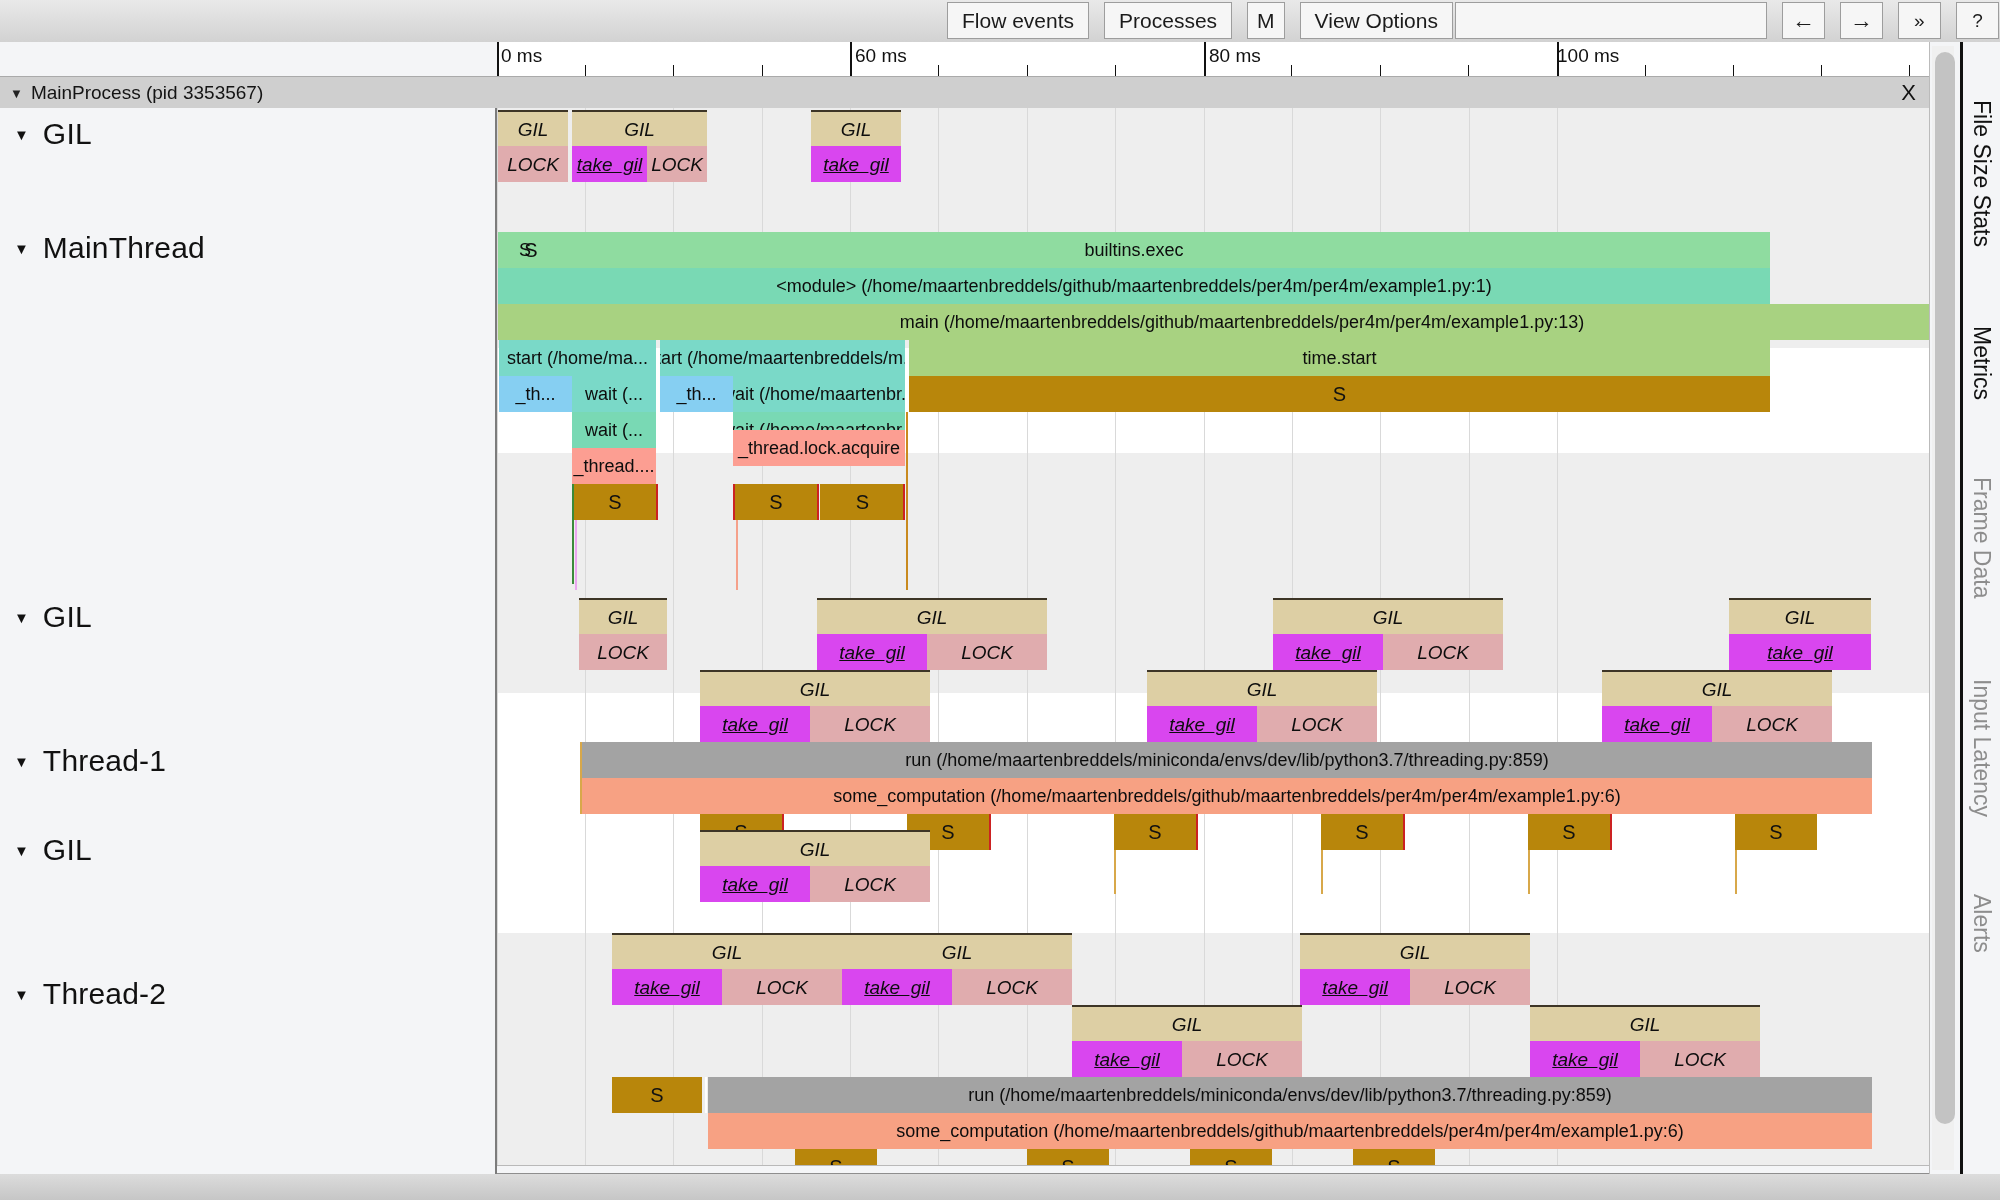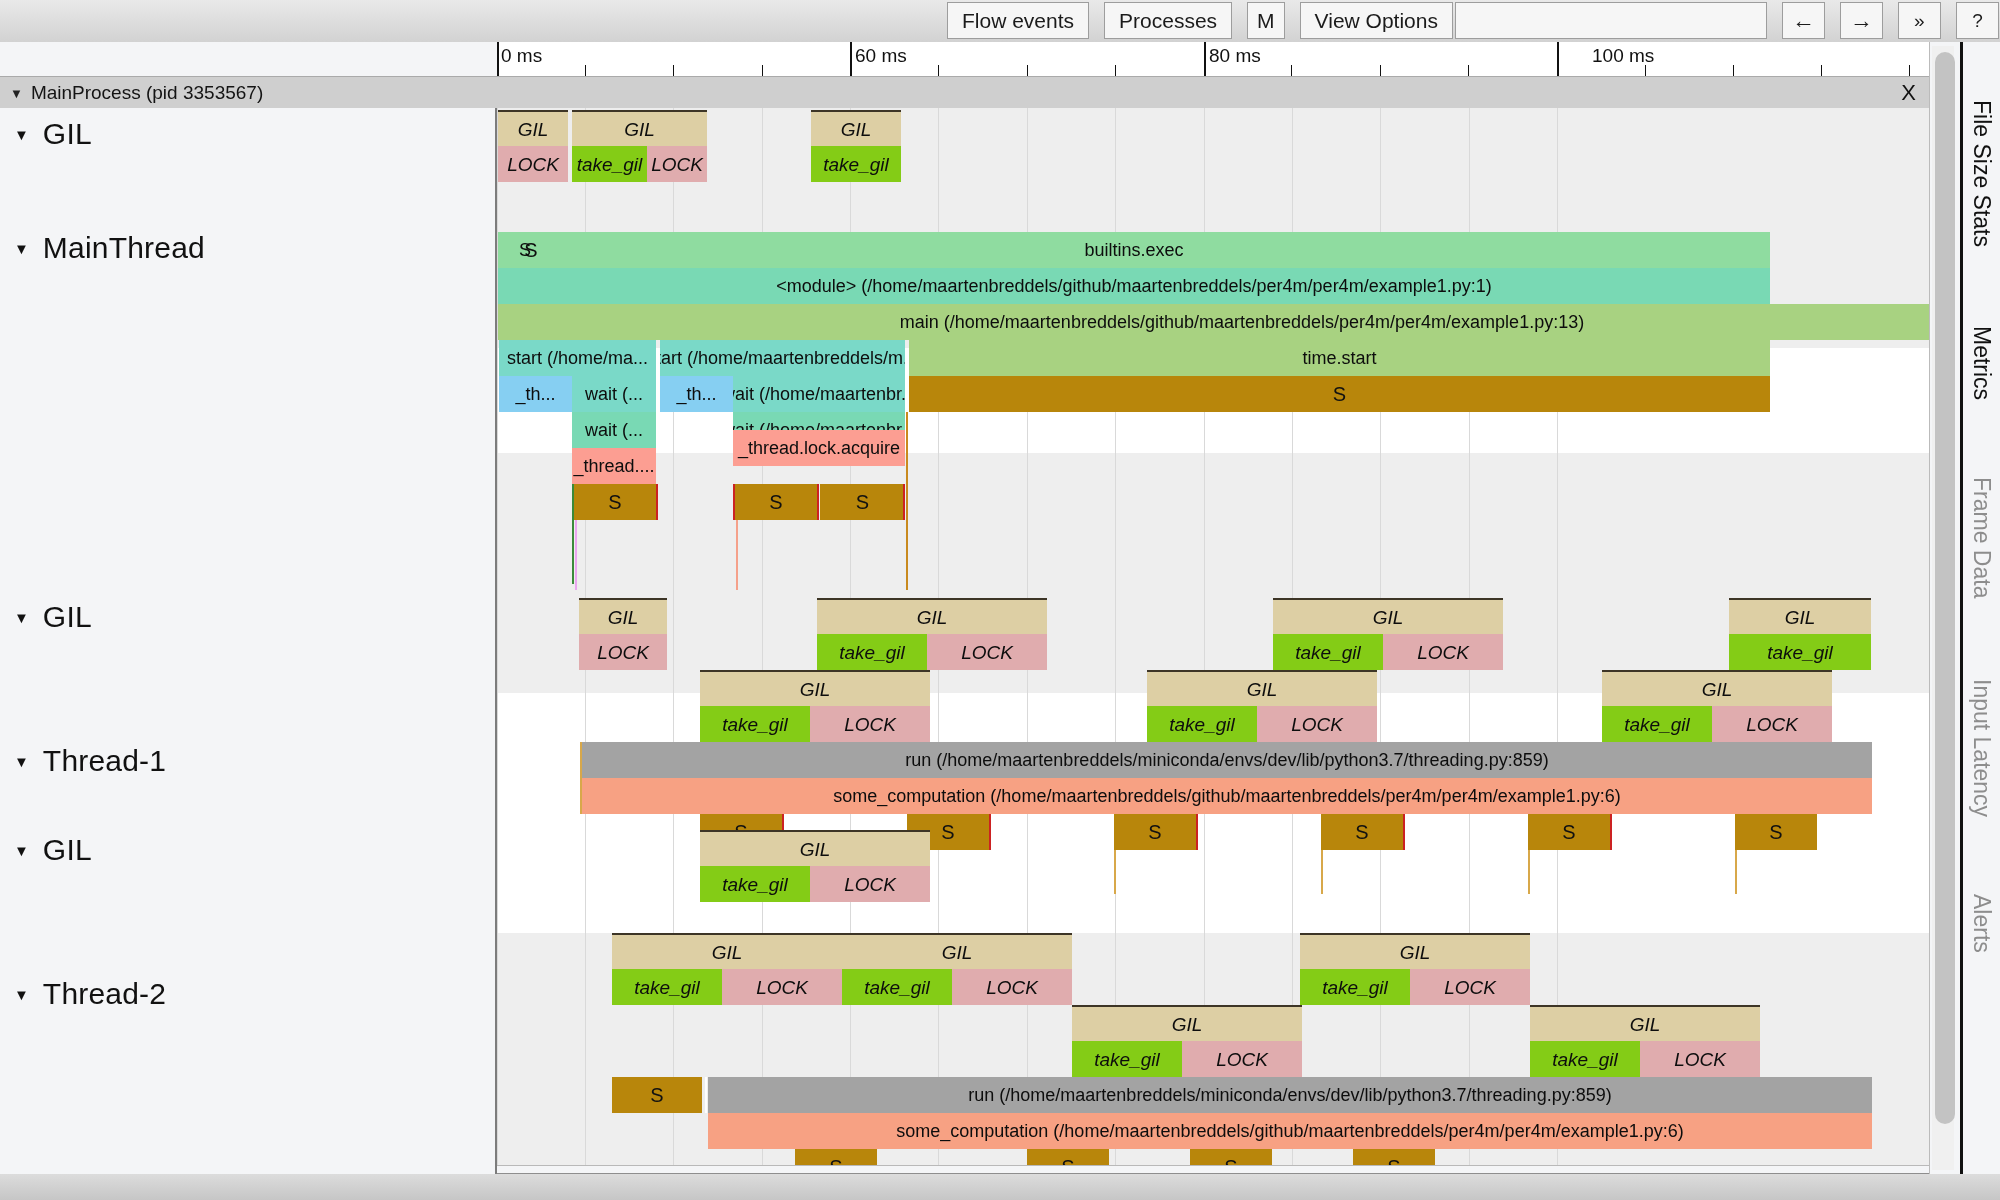--- a/index.html
+++ b/index.html
@@ -83,21 +83,21 @@
   
   .slice{
     position:absolute;box-sizing:border-box;
     font-size:18px;color:#0d0d0d;
     display:flex;align-items:center;justify-content:center;
     overflow:hidden;white-space:nowrap;
     line-height:1;
   }
   .slice.ital{font-style:italic;font-size:19px;}
   .gil{background:#ddcfa4;border-top:2px solid #3d3526;}
-  .gil-child{background:#84cc16;}
+  .gil-child{background:#d946ef;text-decoration:underline;}
   .lock{background:#e0acae;}
   .s-slice{background:#b8860b;color:#111;font-size:20px;}
   .green1{background:#8fdca0;}
   .green2{background:#79d9b4;}
   .green3{background:#a8d281;}
   .cyan{background:#7ad9c8;}
   .blue{background:#86cff2;}
   .salmon{background:#fc9e92;}
   .magenta{background:#a3a3a3;}
   .peach{background:#f7a183;}
@@ -145,21 +145,21 @@
 <div id="ruler">
   <div id="ruler-left"></div>
   <div id="ruler-track">
     <div class="rt-major" style="left:0px"></div>
     <div class="rt-major" style="left:353px"></div>
     <div class="rt-major" style="left:707px"></div>
     <div class="rt-major" style="left:1060px"></div>
     <div class="rt-label" style="left:4px">0 ms</div>
     <div class="rt-label" style="left:358px">60 ms</div>
     <div class="rt-label" style="left:712px">80 ms</div>
-    <div class="rt-label" style="left:1095px">100 ms</div>
+    <div class="rt-label" style="left:1060px">100 ms</div>
     <div id="minor-ticks">
         <div class="rt-minor" style="left: 88px;"></div>
         <div class="rt-minor" style="left: 176px;"></div>
         <div class="rt-minor" style="left: 265px;"></div>
         <div class="rt-minor" style="left: 441px;"></div>
         <div class="rt-minor" style="left: 530px;"></div>
         <div class="rt-minor" style="left: 618px;"></div>
         <div class="rt-minor" style="left: 794px;"></div>
         <div class="rt-minor" style="left: 883px;"></div>
         <div class="rt-minor" style="left: 971px;"></div>

